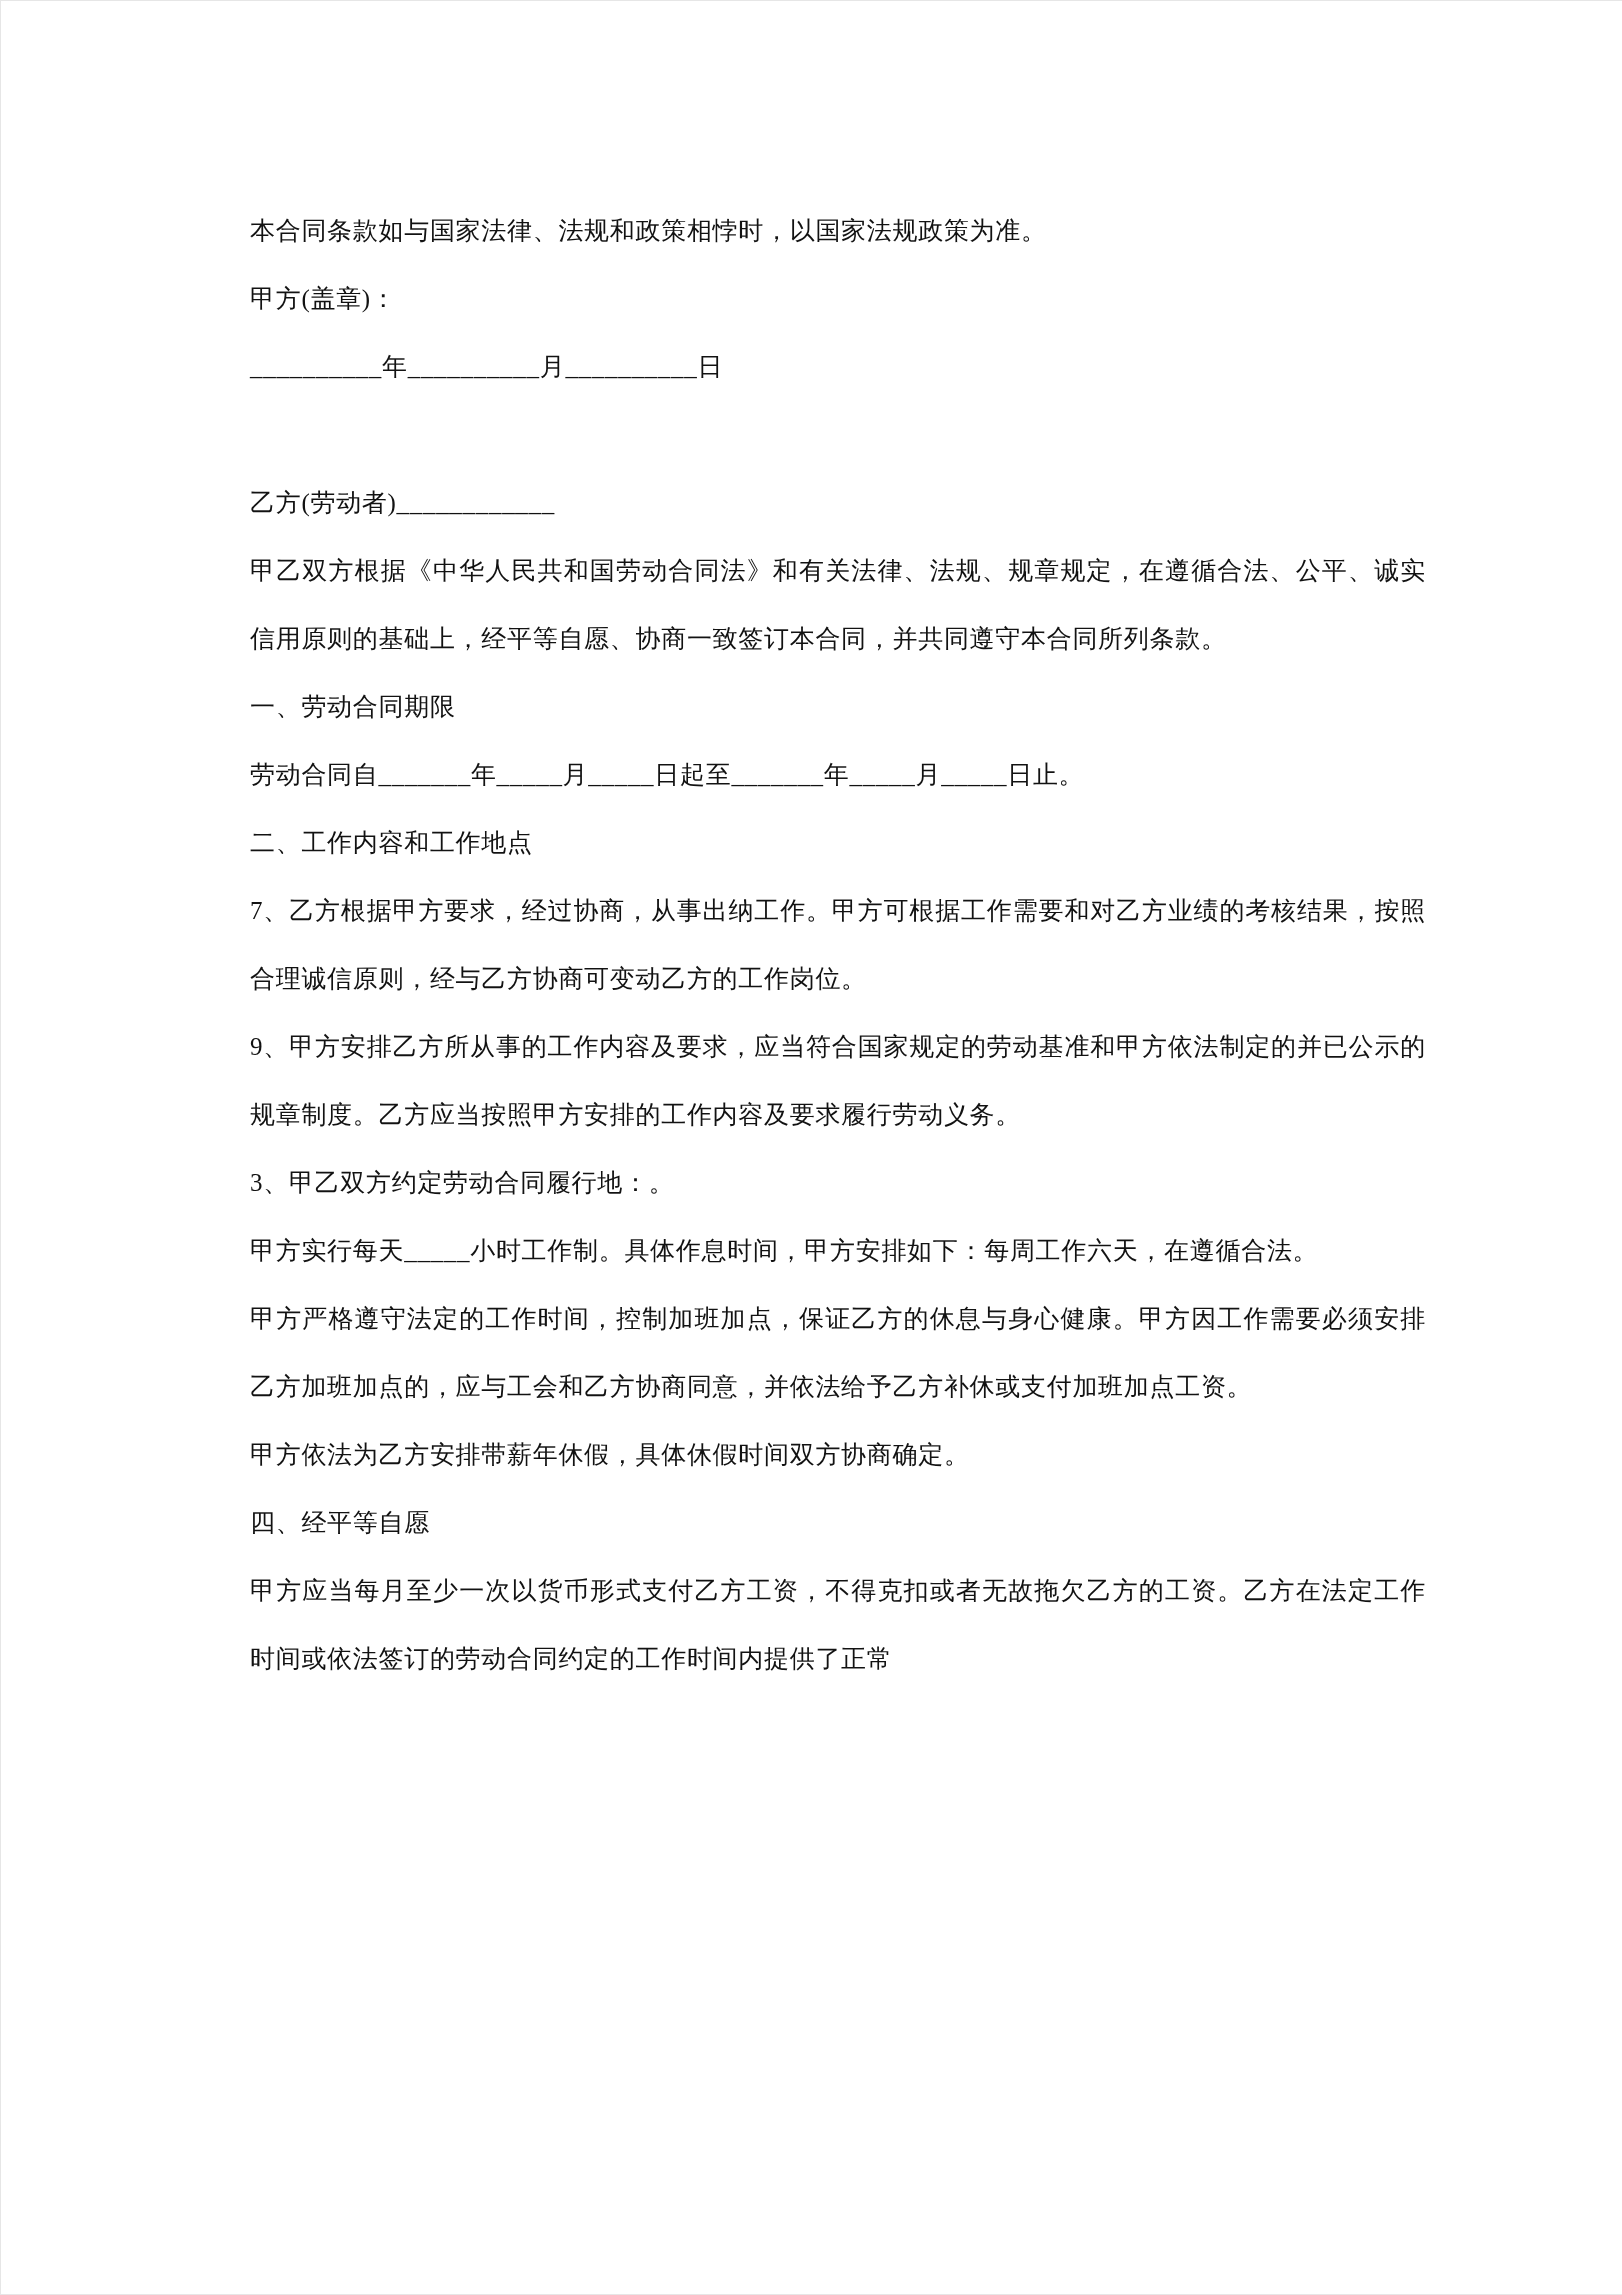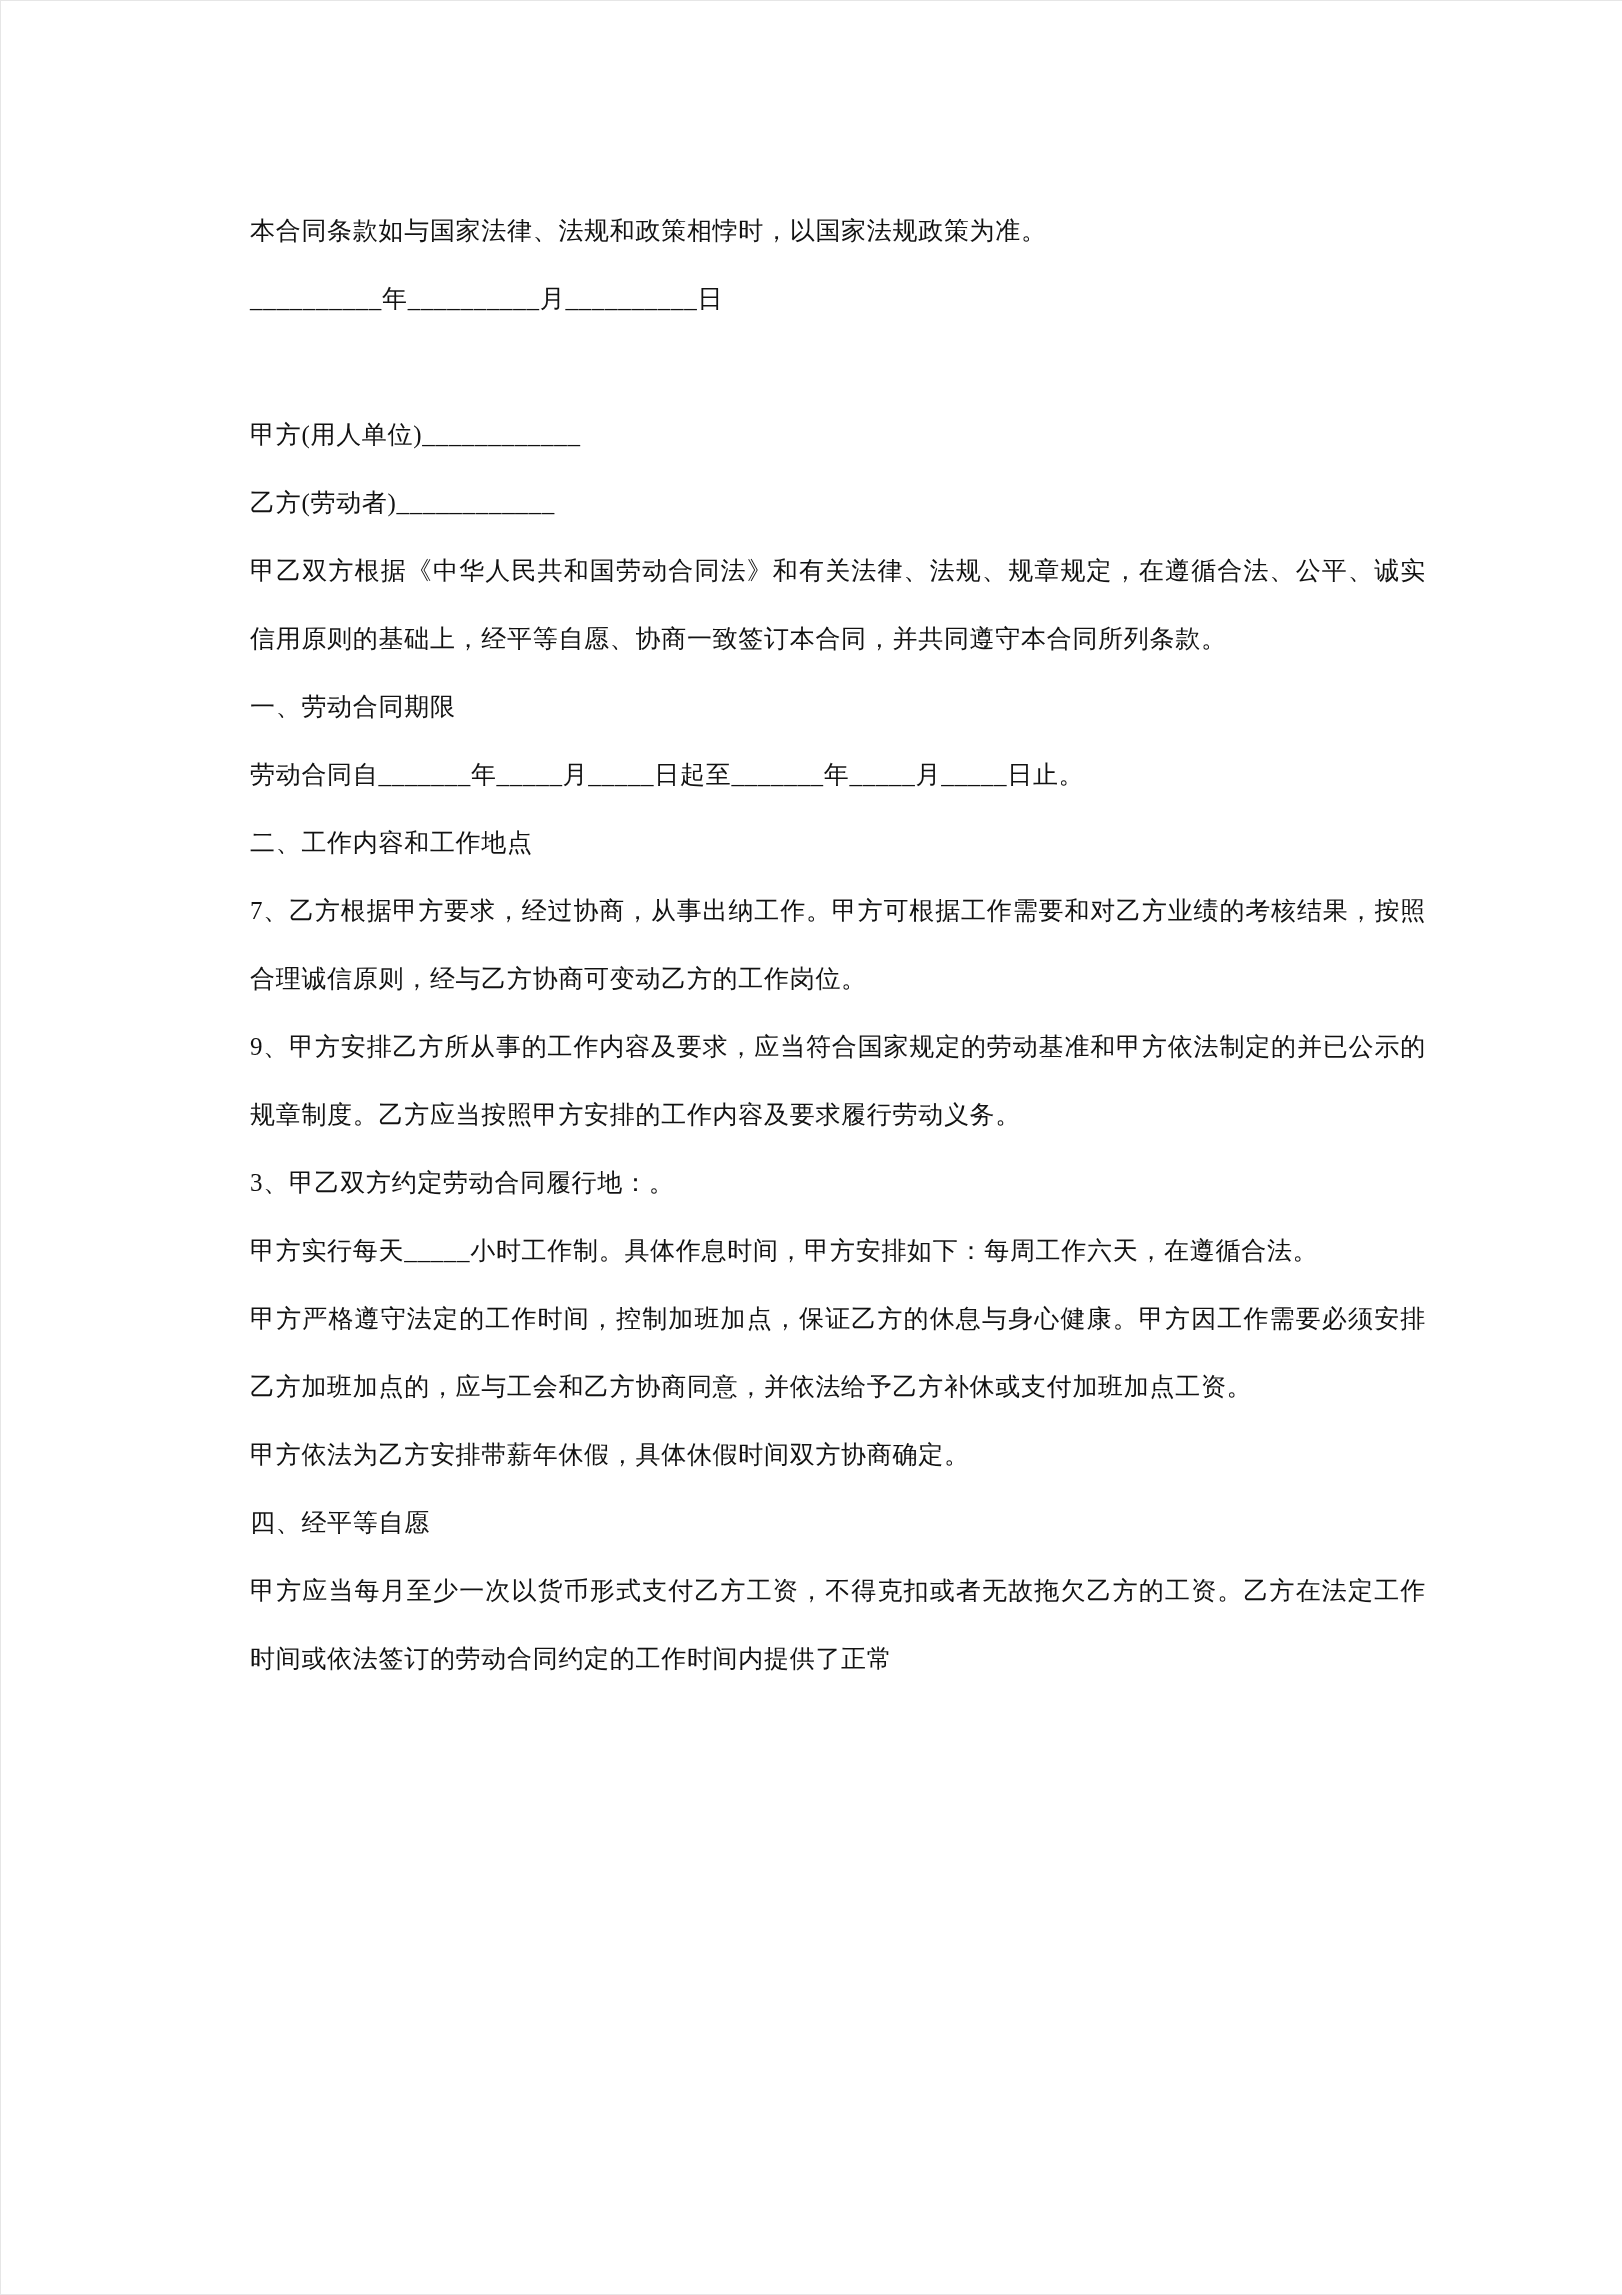--- a/index.html
+++ b/index.html
@@ -47,23 +47,23 @@
   .para.spacer {
     height: 68px;
   }
 </style>
 </head>
 <body>
 
 <div class="page">
   <div class="doc-body">
       <div class="para body">本合同条款如与国家法律、法规和政策相悖时，以国家法规政策为准。</div>
+      <div class="para body">甲方(盖章)：</div>
       <div class="para body">__________年__________月__________日</div>
       <div class="para spacer"></div>
-      <div class="para body">甲方(用人单位)____________</div>
       <div class="para body">乙方(劳动者)____________</div>
       <div class="para body">甲乙双方根据《中华人民共和国劳动合同法》和有关法律、法规、规章规定，在遵循合法、公平、诚实信用原则的基础上，经平等自愿、协商一致签订本合同，并共同遵守本合同所列条款。</div>
       <div class="para body">一、劳动合同期限</div>
       <div class="para body">劳动合同自_______年_____月_____日起至_______年_____月_____日止。</div>
       <div class="para heading">二、工作内容和工作地点</div>
       <div class="para body">7、乙方根据甲方要求，经过协商，从事出纳工作。甲方可根据工作需要和对乙方业绩的考核结果，按照合理诚信原则，经与乙方协商可变动乙方的工作岗位。</div>
       <div class="para body">9、甲方安排乙方所从事的工作内容及要求，应当符合国家规定的劳动基准和甲方依法制定的并已公示的规章制度。乙方应当按照甲方安排的工作内容及要求履行劳动义务。</div>
       <div class="para body">3、甲乙双方约定劳动合同履行地：。</div>
       <div class="para body">甲方实行每天_____小时工作制。具体作息时间，甲方安排如下：每周工作六天，在遵循合法。</div>
       <div class="para body">甲方严格遵守法定的工作时间，控制加班加点，保证乙方的休息与身心健康。甲方因工作需要必须安排乙方加班加点的，应与工会和乙方协商同意，并依法给予乙方补休或支付加班加点工资。</div>

